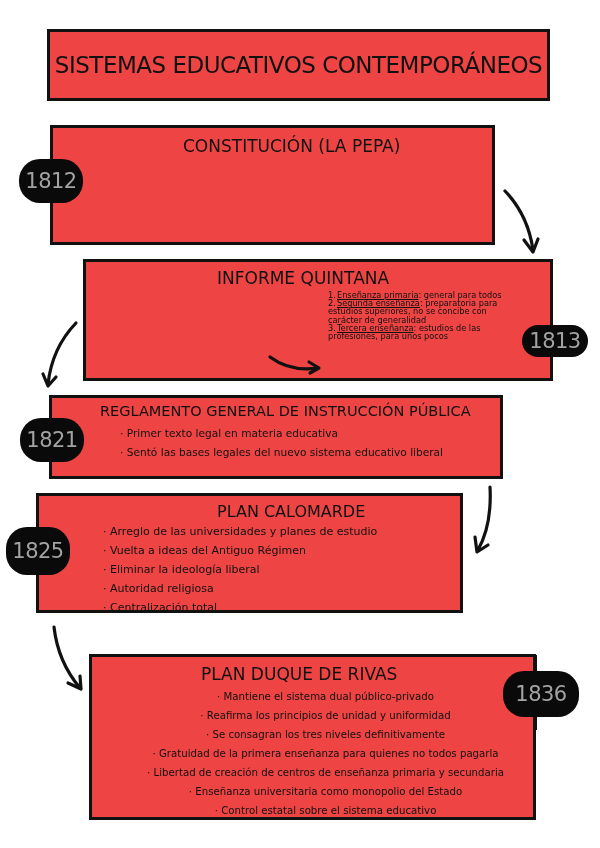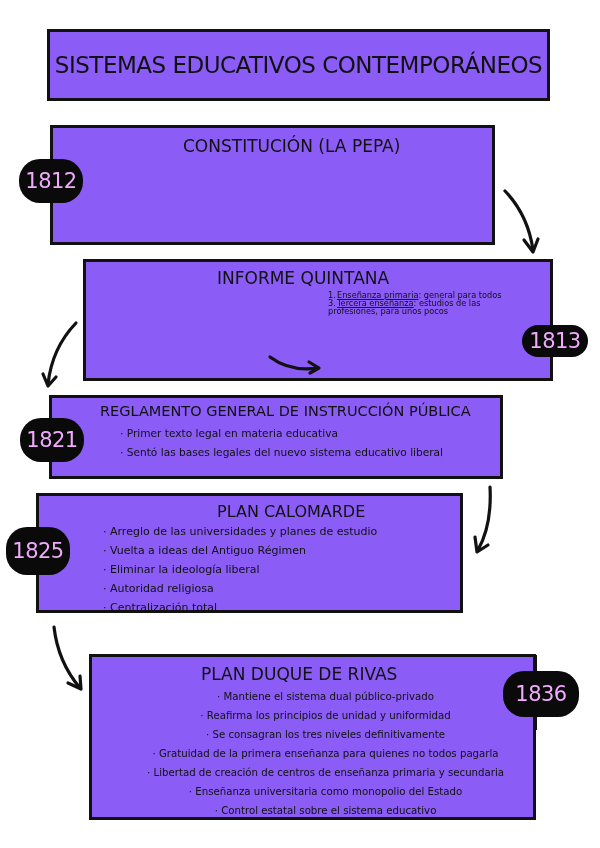--- a/index.html
+++ b/index.html
@@ -1,25 +1,25 @@
 <!DOCTYPE html>
 <html><head>
   <meta charset="utf-8">
   <style>
     * { box-sizing: border-box; margin: 0; padding: 0; }
     html, body { width: 600px; height: 848px; background: #ffffff; overflow: hidden; }
     body { position: relative; font-family: "DejaVu Sans", sans-serif; color: #111; }
-    .box { position: absolute; border: 3px solid #111; background: #8b5cf6; }
+    .box { position: absolute; border: 3px solid #111; background: #ef4444; }
     .title-box { left: 47px; top: 29px; width: 503px; height: 72px; display: flex; align-items: center; justify-content: center; }
     .title-box h1 { font-size: 23px; font-weight: normal; letter-spacing: -0.5px; white-space: nowrap; }
     .heading { font-weight: normal; white-space: nowrap; }
     ul { list-style: none; }
     li { white-space: nowrap; line-height: 1; }
     li::before { content: "· "; }
-    .year { position: absolute; background: #0a0a0a; color: #f0abfc; border-radius: 21px; font-size: 21px; display: flex; align-items: center; justify-content: center; letter-spacing: -0.5px; z-index: 3; text-align: right; }
+    .year { position: absolute; background: #0a0a0a; color: #a3a3a3; border-radius: 21px; font-size: 21px; display: flex; align-items: center; justify-content: center; letter-spacing: -0.5px; z-index: 3; text-align: right; }
 
     
     .b1812 { left: 50px; top: 125px; width: 445px; height: 120px; }
     .b1812 .heading { position: absolute; left: 130px; top: 8px; font-size: 17px; }
     .b1812 ul { position: absolute; left: 62px; top: 36px; font-size: 10.3px; }
     .b1812 li { margin-bottom: 7.5px; }
     .y1812 { left: 19px; top: 159px; width: 64px; height: 44px; }
 
     
     .b1813 { left: 83px; top: 259px; width: 470px; height: 122px; }
@@ -68,20 +68,21 @@
 <div class="box b1812">
   <div class="heading">CONSTITUCIÓN (LA PEPA)</div>
 </div>
 <div class="year y1812">1812</div>
 
 <div class="connector" style="left:550px;top:290px;height:80px;"></div>
 <div class="box b1813">
   <div class="heading">INFORME QUINTANA</div>
   <ol>
     <li><span class="num">1.</span><span class="u">Enseñanza primaria</span><span>: general para todos</span></li>
+    <li><span class="num">2.</span><span class="u">Segunda enseñanza</span><span>: preparatoria para estudios superiores, no se concibe con carácter de generalidad</span></li>
     <li><span class="num">3.</span><span class="u">Tercera enseñanza</span><span>: estudios de las profesiones, para unos pocos</span></li>
   </ol>
 </div>
 <div class="year y1813">1813</div>
 
 <div class="connector" style="left:49px;top:410px;height:60px;"></div>
 <div class="box b1821">
   <div class="heading">REGLAMENTO GENERAL DE INSTRUCCIÓN PÚBLICA</div>
   <ul>
     <li>Primer texto legal en materia educativa</li>

